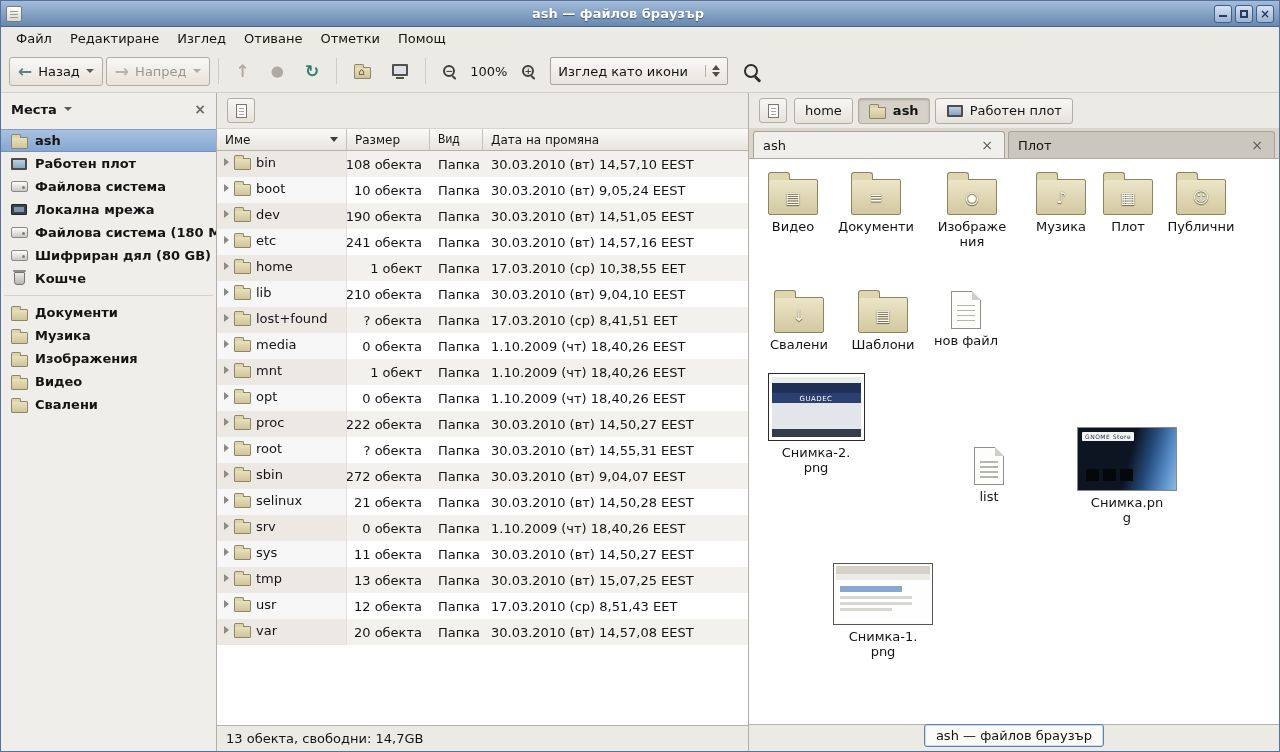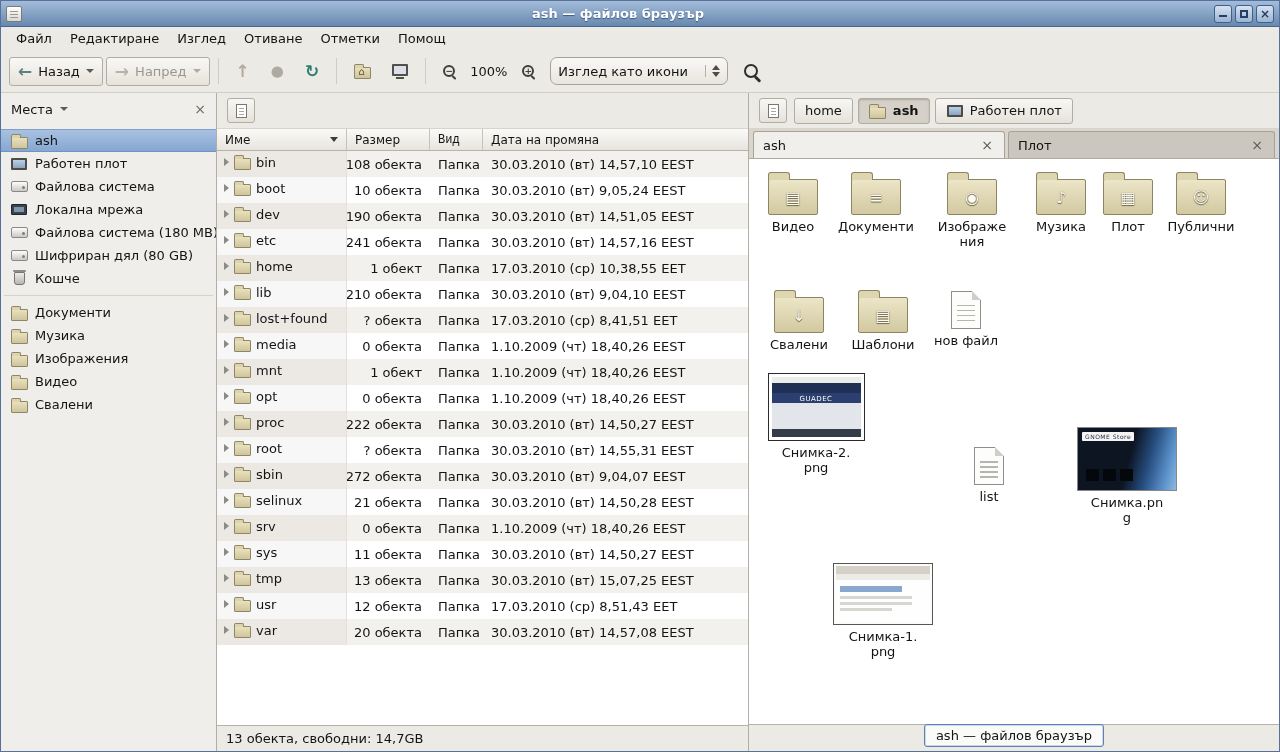--- a/index.html
+++ b/index.html
@@ -34,34 +34,34 @@
   .stop-g { color:#aeaaa1; font-size:15px; }
   .reload-g { color:#2f7d72; font-weight:bold; }
   .chev { width:0; height:0; border-left:4px solid transparent; border-right:4px solid transparent; border-top:4px solid #5c5c58; }
   .chev.dim { border-top-color:#b0aca3; }
   .tb-sep { width:1px; height:26px; background:#d0ccc3; margin:0 5px; }
   .zoom-label { margin:0 3px; }
   .mag-sm { width:12px; height:12px; border:2px solid #3f3f3c; border-radius:50%; position:relative; display:flex; align-items:center; justify-content:center; font-size:9px; font-weight:bold; color:#3f3f3c; line-height:1; }
   .mag-sm::after { content:''; position:absolute; width:2px; height:5px; background:#3f3f3c; bottom:-5px; right:-2px; transform:rotate(-45deg); border-radius:1px; }
   .mag-lg { width:14px; height:14px; border:2.5px solid #2e2e2b; border-radius:50%; position:relative; }
   .mag-lg::after { content:''; position:absolute; width:3px; height:8px; background:#2e2e2b; bottom:-7px; right:-3px; transform:rotate(-45deg); border-radius:2px; }
-  .combo { min-width:178px; height:28px; border:1px solid #a8a398; border-radius:7px; background:linear-gradient(#f9f8f5,#e9e5de); display:flex; align-items:center; gap:6px; padding:0 7px; margin:0 4px; }
+  .combo { min-width:178px; height:28px; border:1px solid #a8a398; border-radius:2px; background:linear-gradient(#f9f8f5,#e9e5de); display:flex; align-items:center; gap:6px; padding:0 7px; margin:0 4px; }
   .combo .arrows { margin-left:auto; border-left:1px solid #b5b0a6; padding-left:6px; display:flex; flex-direction:column; gap:2px; align-items:center; }
   .tri-up { width:0; height:0; border-left:4px solid transparent; border-right:4px solid transparent; border-bottom:5px solid #4d4d49; }
   .tri-down { width:0; height:0; border-left:4px solid transparent; border-right:4px solid transparent; border-top:5px solid #4d4d49; }
   .comp { width:16px; height:12px; background:#dce1e8; border:2px solid #50504c; border-radius:1px; position:relative; margin-bottom:3px; }
   .comp::after { content:''; position:absolute; left:2px; right:2px; bottom:-5px; height:2px; background:#50504c; }
   .tb-fold { margin-top:0; }
   .home-g { position:absolute; top:-2px; left:3px; font-size:10px; color:#5c543c; }
 
   
   .main { position:absolute; top:92px; left:0; right:0; bottom:0; display:flex; }
 
   
-  .sidebar { width:216px; background:#f0eeea; border-right:1px solid #b3aea4; display:flex; flex-direction:column; }
+  .sidebar { width:216px; background:#f0eeea; border-right:1px solid #b3aea4; display:flex; flex-direction:column;font-weight:bold; }
   .side-head { height:32px; display:flex; align-items:center; gap:7px; padding:0 10px; }
   .side-title { font-size:13px; }
   .side-close { margin-left:auto; color:#6f6b63; font-size:14px; line-height:1; }
   .side-items { flex:1; padding-top:4px; overflow:hidden; }
   .side-item { height:23px; display:flex; align-items:center; gap:7px; padding:0 8px 0 9px; white-space:nowrap; }
   .side-item.selected { background:linear-gradient(#a9c1e1,#86a7d2); border-top:1px solid #7f9fca; border-bottom:1px solid #6f93c5; }
   .side-sep { height:1px; background:#d7d3ca; margin:5px 3px; }
   .sicon { width:18px; display:flex; justify-content:center; flex:none; }
 
   

